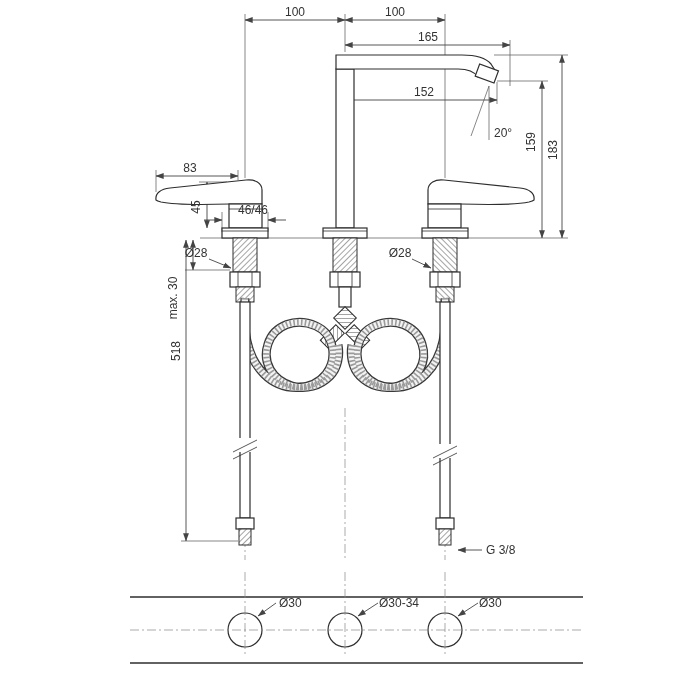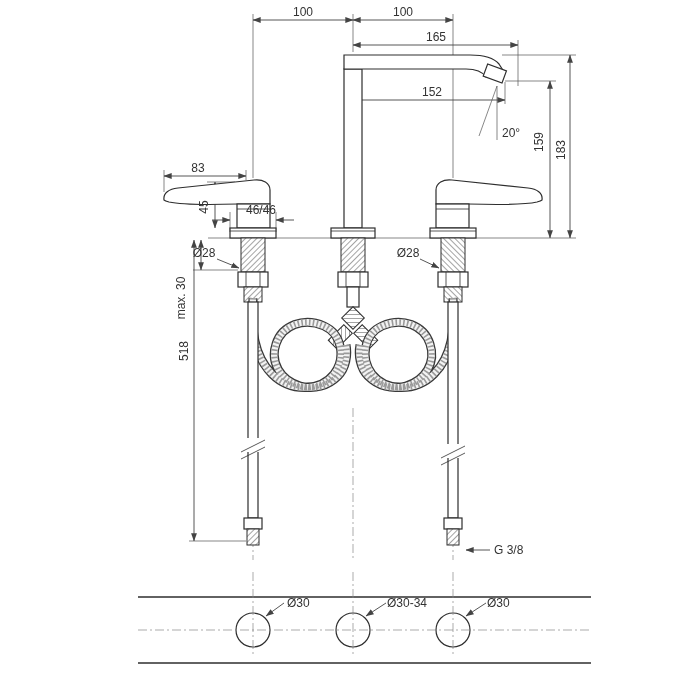--- a/index.html
+++ b/index.html
@@ -1,16 +1,16 @@
 <!DOCTYPE html>
 <html><head>
 <meta charset="utf-8">
 <style>
   html,body{margin:0;padding:0;background:#fff;}
-  .stage{width:583px;height:700px;background:#fff;position:relative;overflow:hidden;padding-left:8px;}
+  .stage{width:583px;height:700px;background:#fff;position:relative;overflow:hidden;}
   svg text{font-family:"Liberation Sans","DejaVu Sans",sans-serif;font-size:12px;fill:#333;}
   .dimline{stroke:#444;stroke-width:0.9;fill:none;}
   .extline{stroke:#555;stroke-width:0.7;fill:none;}
   .part{stroke:#2e2e2e;stroke-width:1.2;fill:#fff;}
   .partthin{stroke:#2e2e2e;stroke-width:0.8;fill:none;}
   .hatched{stroke:#2e2e2e;stroke-width:1;}
   .cl{stroke:#888;stroke-width:0.7;fill:none;stroke-dasharray:9 3 2 3;}
   .band{stroke:#2e2e2e;stroke-width:1.3;fill:none;}
 </style>
 </head>

